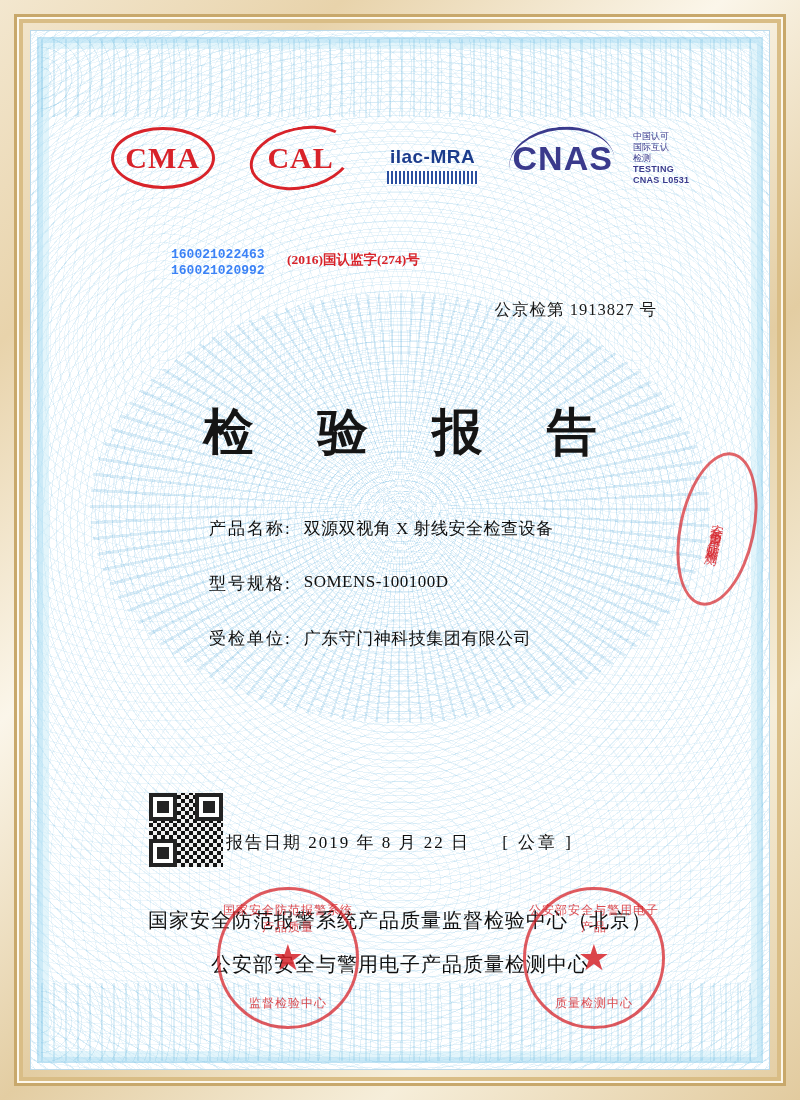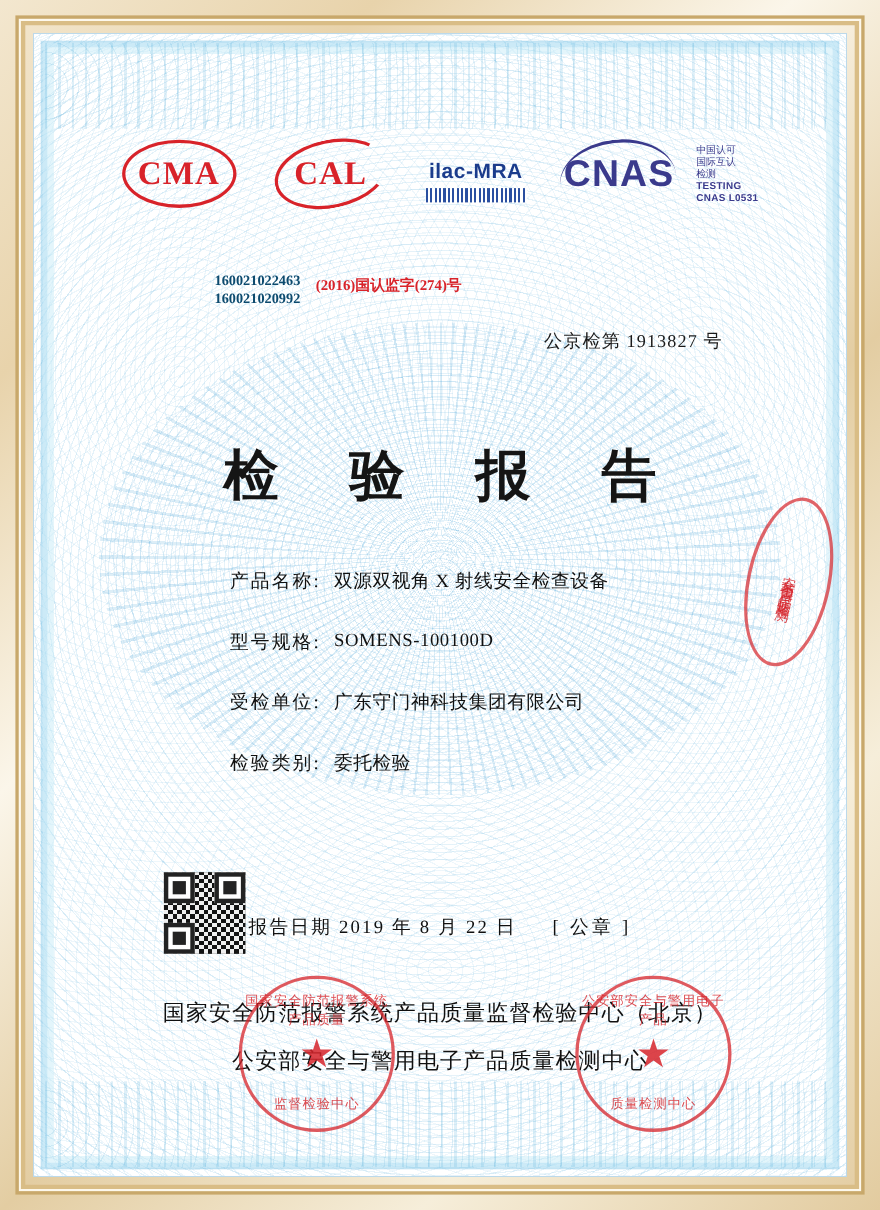--- a/index.html
+++ b/index.html
@@ -165,23 +165,23 @@
     color: #3a3a8c;
     text-align: left;
     margin-left: 13px;
   }
   .cnas-side .en { letter-spacing: .3px; font-weight: bold; }
 
   
   .acc-numbers {
     position: absolute;
     top: 216px;
-    left: 164px;
-    color: #0c4a6e;
-    font-family: Liberation Serif, serif;
+    left: 140px;
+    color: #3b82f6;
+    font-family: Liberation Mono, monospace;
     font-size: 13px;
     line-height: 16px;
     font-weight: bold;
   }
   .acc-right {
     position: absolute;
     top: 220px;
     left: 256px;
     color: #d8232a;
     font-family: "Liberation Serif", serif;
@@ -415,26 +415,20 @@
             <span class="label">型号规格:</span>
             <span class="value">SOMENS-100100D</span>
           </div>
         </div>
         <div class="field-row">
           <div class="field-inner">
             <span class="label">受检单位:</span>
             <span class="value">广东守门神科技集团有限公司</span>
           </div>
         </div>
-        <div class="field-row">
-          <div class="field-inner">
-            <span class="label">检验类别:</span>
-            <span class="value">委托检验</span>
-          </div>
-        </div>
       </div>
 
       <div class="qr">
         <div class="finder f1"></div>
         <div class="finder f2"></div>
         <div class="finder f3"></div>
       </div>
 
       <div class="dateline">
         <span>报告日期  2019 年 8 月 22 日</span>

